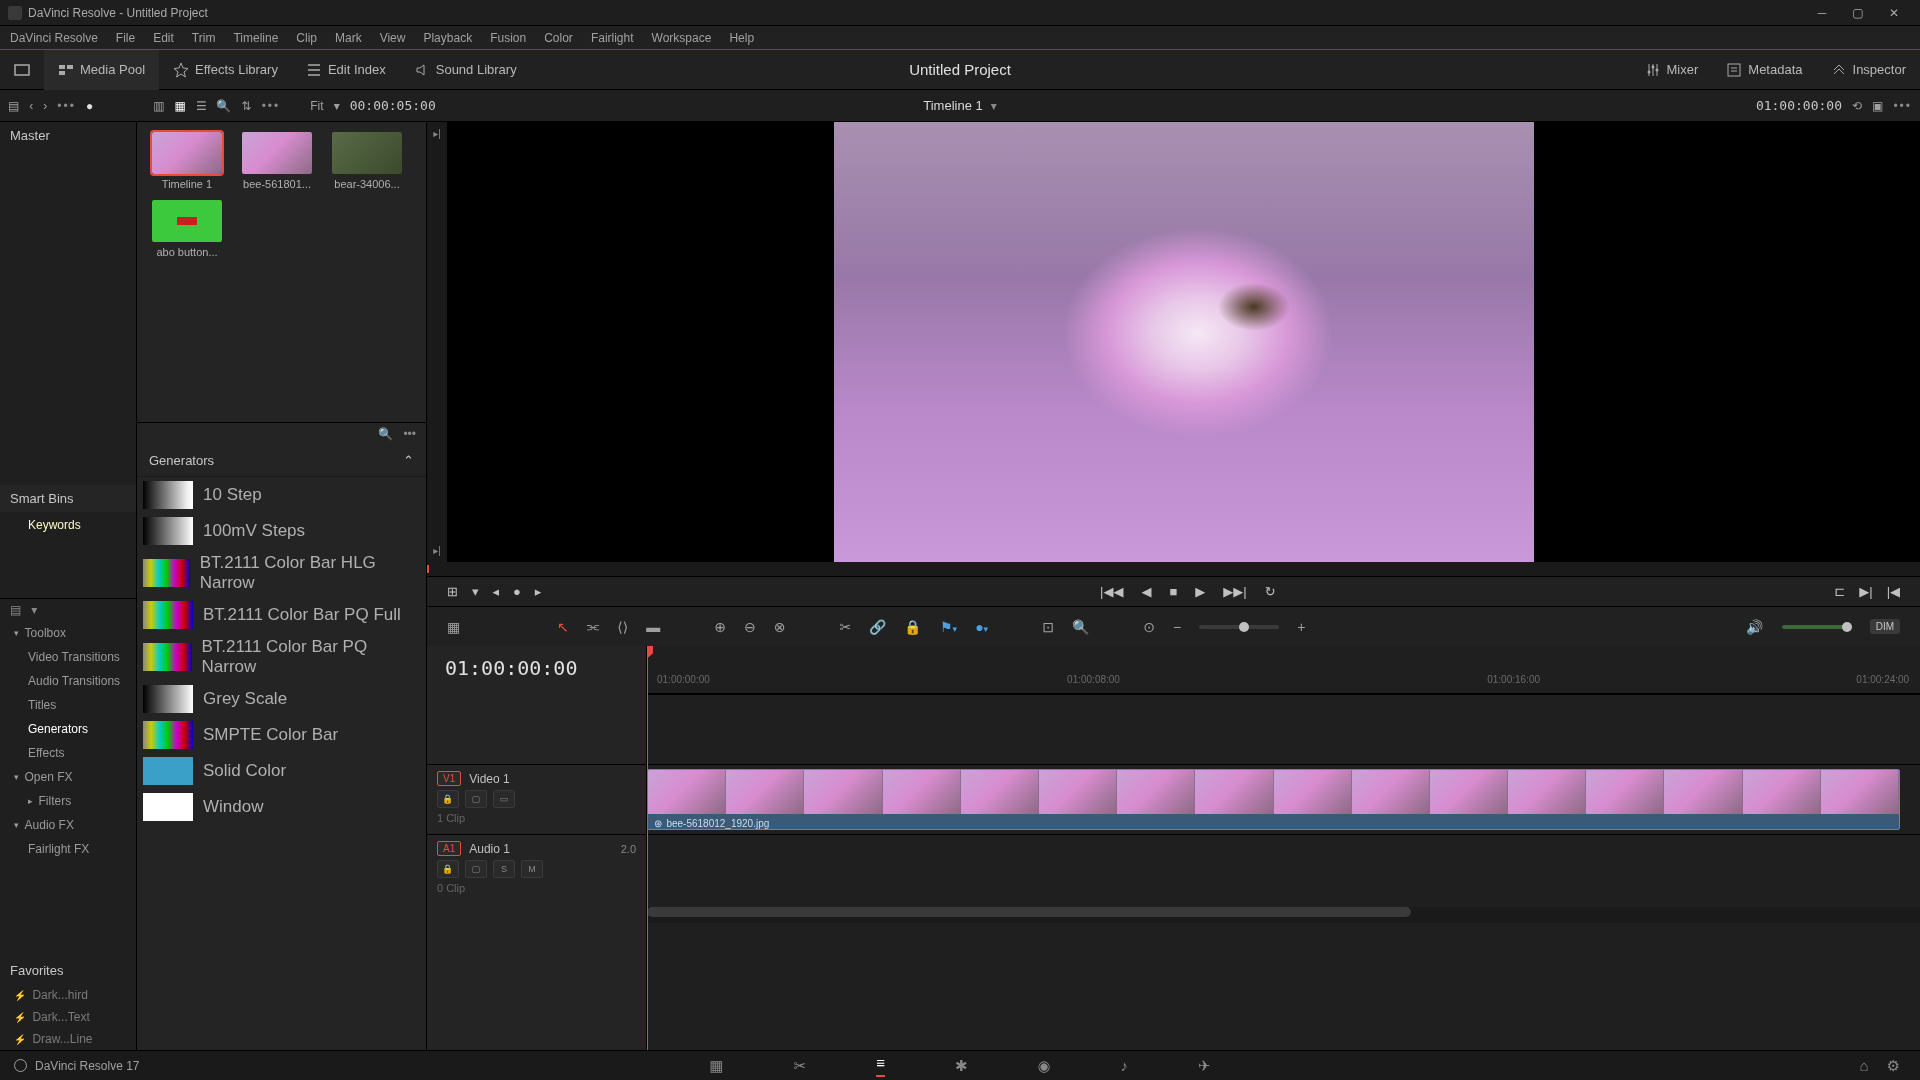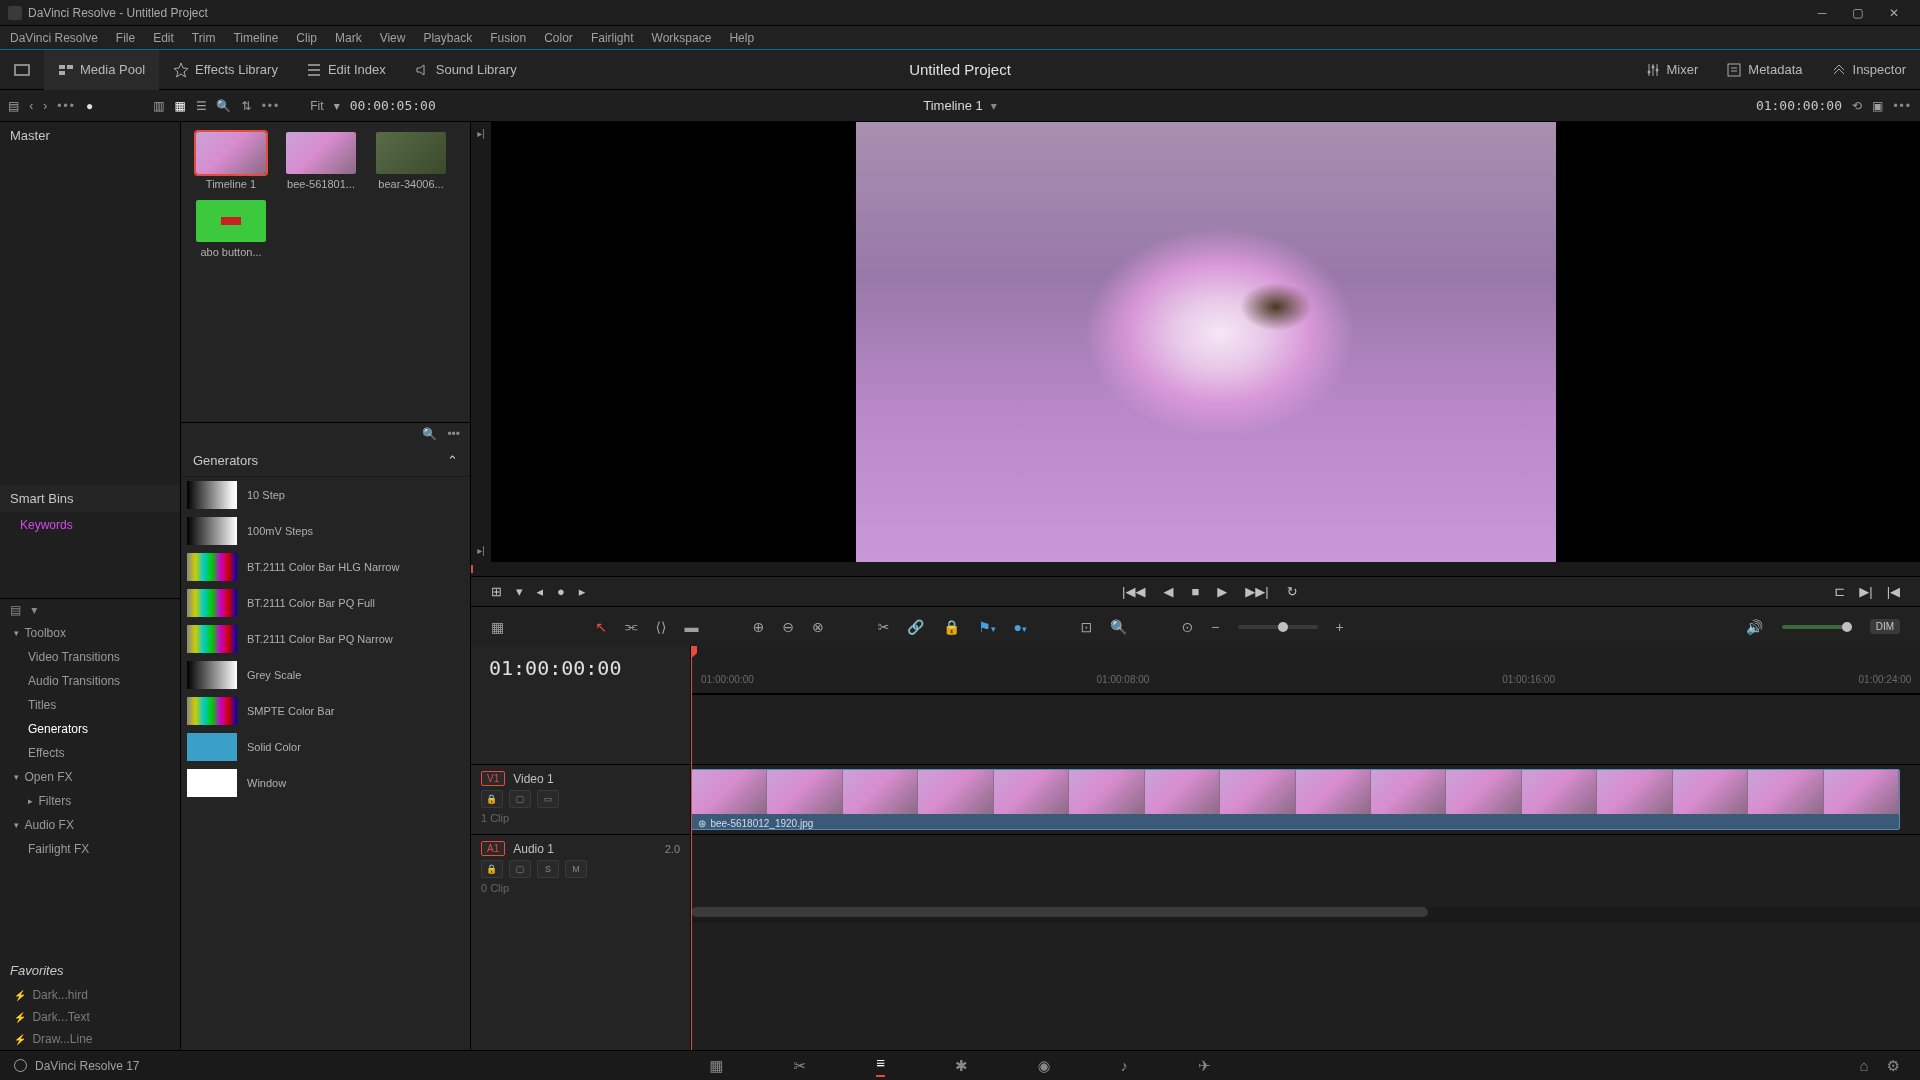--- a/index.html
+++ b/index.html
@@ -16,48 +16,48 @@
 .tabbar .tab-item.active { background:#2a2a2a; }
 .tabbar .tab-icon { width:16px; height:16px; }
 .tabbar .center-title { position:absolute; left:50%; transform:translateX(-50%); color:#e0e0e0; font-size:15px; font-weight:500; }
 .tabbar .right-tabs { margin-left:auto; display:flex; }
 .subbar { height:32px; background:#1f1f1f; display:flex; align-items:center; padding:0 8px; gap:10px; border-bottom:1px solid #000; position:relative; }
 .subbar .btn { color:#a0a0a0; font-size:12px; }
 .subbar .dots { color:#888; letter-spacing:2px; }
 .subbar .center-group { position:absolute; left:50%; transform:translateX(-50%); display:flex; align-items:center; gap:8px; }
 .subbar .tc { font-family:monospace; font-size:13px; color:#c8c8c8; }
 .main { display:flex; height:calc(100% - 26px - 24px - 40px - 32px - 30px); }
-.left-col { width:181px; background:#1f1f1f; border-right:1px solid #000; display:flex; flex-direction:column; }
+.left-col { width:137px; background:#1f1f1f; border-right:1px solid #000; display:flex; flex-direction:column; }
 .media-col { width:290px; background:#242424; border-right:1px solid #000; display:flex; flex-direction:column; }
 .right-main { flex:1; display:flex; flex-direction:column; background:#1a1a1a; }
 .section-hdr { padding:6px 10px; color:#c8c8c8; font-size:13px; }
 .smart-hdr { padding:6px 10px; color:#c8c8c8; font-size:13px; background:#252525; }
-.kw-item { padding:6px 20px; color:#d946ef; font-size:12px; }
+.kw-item { padding:6px 28px; color:#fef9c3; font-size:12px; }
 .toolbox { flex:1; overflow:hidden; }
 .toolbox .tb-item { padding:5px 14px; color:#9a9a9a; font-size:12px; display:flex; align-items:center; gap:6px; }
 .toolbox .tb-item.sel { color:#fff; }
 .toolbox .tb-item .arrow { font-size:9px; }
-.fav-hdr { padding:6px 10px; color:#c8c8c8; font-size:13px;font-style:italic; }
+.fav-hdr { padding:6px 10px; color:#c8c8c8; font-size:13px; }
 .fav-item { padding:4px 14px; color:#7a7a7a; font-size:12px; display:flex; align-items:center; gap:6px; }
 .fav-item::before { content:"⚡"; color:#555; font-size:10px; }
 .media-grid { padding:10px; display:flex; flex-wrap:wrap; gap:10px; align-content:flex-start; }
 .media-item { width:80px; display:flex; flex-direction:column; align-items:center; gap:4px; }
 .media-thumb { width:70px; height:42px; background:#3a3a3a; border-radius:2px; }
 .media-thumb.selected { outline:2px solid #e64b3d; }
 .media-thumb.green { background:#3dc93d; display:flex; align-items:center; justify-content:center; }
 .media-thumb.green::after { content:""; width:20px; height:8px; background:#c82020; }
 .media-thumb.flower { background:linear-gradient(135deg,#c9a3d8 0%,#d88ccf 45%,#8b6b85 100%); }
 .media-thumb.bear { background:linear-gradient(135deg,#5a6b4a 0%,#3a4a2a 100%); }
 .media-label { font-size:11px; color:#b0b0b0; text-align:center; white-space:nowrap; overflow:hidden; text-overflow:ellipsis; width:100%; }
 .gen-panel { flex:1; background:#242424; overflow:hidden; }
 .gen-hdr { padding:8px 12px; color:#c8c8c8; font-size:13px; display:flex; justify-content:space-between; border-bottom:1px solid #1a1a1a; }
 .gen-list { overflow-y:auto; height:calc(100% - 32px); }
 .gen-item { display:flex; align-items:center; gap:10px; padding:4px 6px; }
 .gen-swatch { width:50px; height:28px; background:#333; }
-.gen-label { font-size:11px; color:#b0b0b0; }
+.gen-label { font-size:17px; color:#b0b0b0; }
 .viewer-area { flex:1; display:flex; }
 .viewer-left-strip { width:20px; background:#1a1a1a; display:flex; flex-direction:column; justify-content:space-between; align-items:center; padding:6px 0; }
 .viewer-strip-icon { color:#888; font-size:10px; }
 .viewer { flex:1; background:#000; display:flex; align-items:center; justify-content:center; }
 .viewer-img { width:700px; height:440px; background:
   radial-gradient(ellipse 60px 40px at 60% 42%, #4a3820 0%, transparent 60%),
   radial-gradient(ellipse 180px 140px at 52% 48%, #f5e8f5 0%, #e8c8e8 25%, #d898d8 50%, transparent 75%),
   radial-gradient(ellipse 80px 60px at 50% 46%, #f0d080 0%, transparent 70%),
   linear-gradient(180deg,#a890b0 0%,#9878a8 35%,#b888c8 65%,#c898d8 100%);
   position:relative; }

